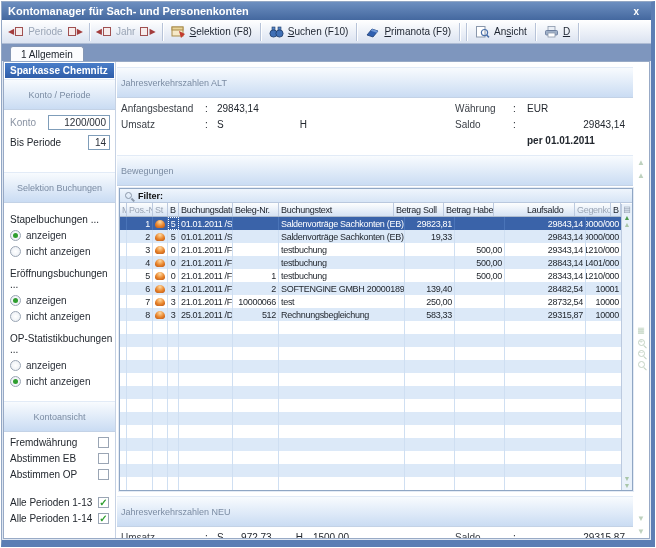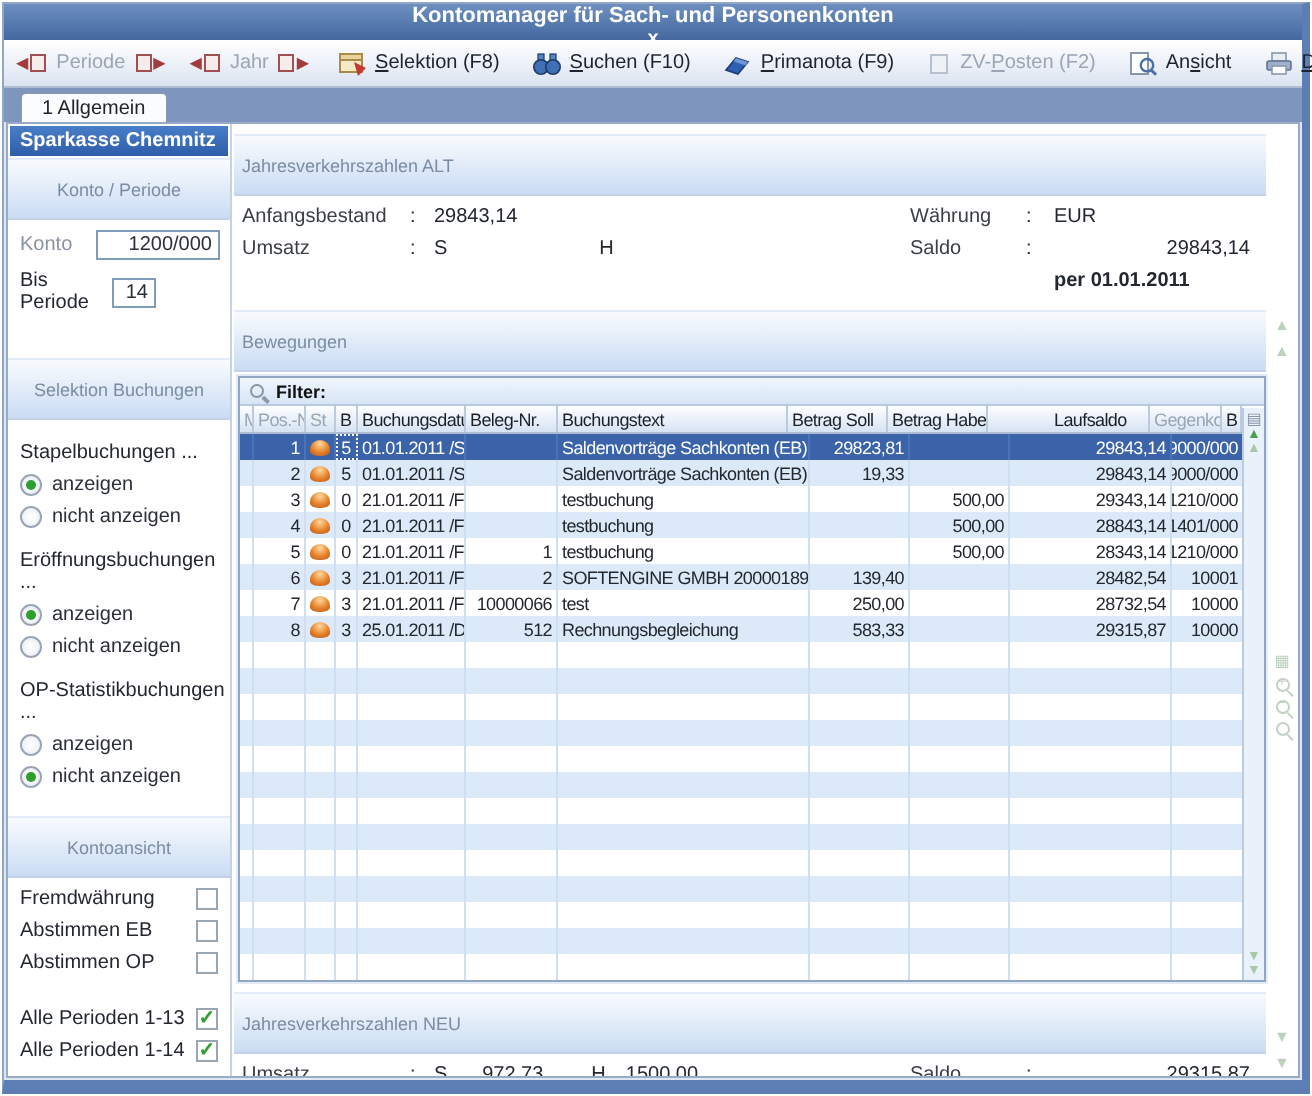--- a/index.html
+++ b/index.html
@@ -3,21 +3,21 @@
 <meta charset="utf-8">
 <style>
   * { box-sizing: border-box; margin: 0; padding: 0; }
   html,body { width:656px; height:548px; font-family:"Liberation Sans", sans-serif; background:#e8edf5; }
   .window { position:absolute; inset:0; background:#fff; padding:1px; }
   .window-inner { height:100%; border:1px solid #93a7c4; border-right:4px solid #5c7eb4;
     border-bottom:7px solid #5c7eb4; display:flex; flex-direction:column; background:#dfe7f2; }
 
   
   .titlebar { height:18px; background:linear-gradient(#6d8fc0,#44689f); color:#fff;
-    font-size:11px; font-weight:bold; display:flex; align-items:center; padding:0 6px;flex-direction:column; }
+    font-size:11px; font-weight:bold; display:flex; align-items:center; padding:0 6px; }
   .titlebar .t-title { flex:1; }
   .titlebar .close { font-size:10px; font-weight:bold; padding:0 6px; cursor:default; }
 
   
   .toolbar { height:24px; background:linear-gradient(#ffffff,#dbe3f1); border-bottom:1px solid #aebcd4;
     display:flex; align-items:center; padding:0 3px; font-size:10px; color:#1d2430; }
   .tb-sep { width:1px; height:18px; background:#b7c3d8; margin:0 3px; box-shadow:1px 0 0 #fff; }
   .tb-btn { display:flex; align-items:center; gap:4px; padding:2px 5px; border-radius:2px; white-space:nowrap; }
   .tb-btn u { text-decoration:underline; }
   .tb-btn.disabled { color:#9aa5b6; }
@@ -182,26 +182,20 @@
 
     <div class="tb-btn">
       <svg class="icon" width="15" height="12">
             <path d="M2 9 L7 3 L13 5 L8 11 Z" fill="#2f5fb0" stroke="#1c3c74" stroke-width="0.8"></path>
             <path d="M7 3 L13 5 L11.8 6.8 L5.8 4.8 Z" fill="#6f97d6"></path>
           </svg>
       <span><span></span><u>P</u><span>rimanota (F9)</span></span>
     </div>
     <div class="tb-sep"></div>
 
-    <div class="tb-btn disabled">
-      <svg class="icon" width="13" height="12">
-            <rect x="2.5" y="1.5" width="8" height="9" fill="#eef1f6" stroke="#b6c0cf"></rect>
-          </svg>
-      <span><span>ZV-</span><u>P</u><span>osten (F2)</span></span>
-    </div>
     <div class="tb-sep"></div>
 
     <div class="tb-btn">
       <svg class="icon" width="15" height="13">
             <rect x="1.5" y="1.5" width="8.5" height="10.5" fill="#fff" stroke="#8a97ab"></rect>
             <circle cx="9.5" cy="7.6" r="3.1" fill="none" stroke="#4a6fa8" stroke-width="1.2"></circle>
             <line x1="11.6" y1="10" x2="14" y2="12.4" stroke="#4a6fa8" stroke-width="1.5"></line>
           </svg>
       <span><span>An</span><u>s</u><span>icht</span></span>
     </div>
@@ -228,21 +222,21 @@
     <div class="sidebar">
       <div class="bank-header">Sparkasse Chemnitz</div>
       <div class="sec-h centered">Konto / Periode</div>
 
       <div class="fld-row">
         <span class="fld-lbl">Konto</span>
         <span class="fld-input" style="width:62px">1200/000</span>
       </div>
       <div class="fld-row">
         <span class="fld-lbl dark">Bis Periode</span>
-        <span class="fld-input" style="width:22px; margin-right:32px">14</span>
+        <span class="fld-input" style="width:22px; ">14</span>
       </div>
 
       <div class="sec-h centered" style="margin-top:22px">Selektion Buchungen</div>
       <div id="radio-groups">
             <div class="group-title">Stapelbuchungen ...</div>
             <div class="opt-row">
               <span class="radio sel"></span>
               <span>anzeigen</span>
             </div>
             <div class="opt-row">

